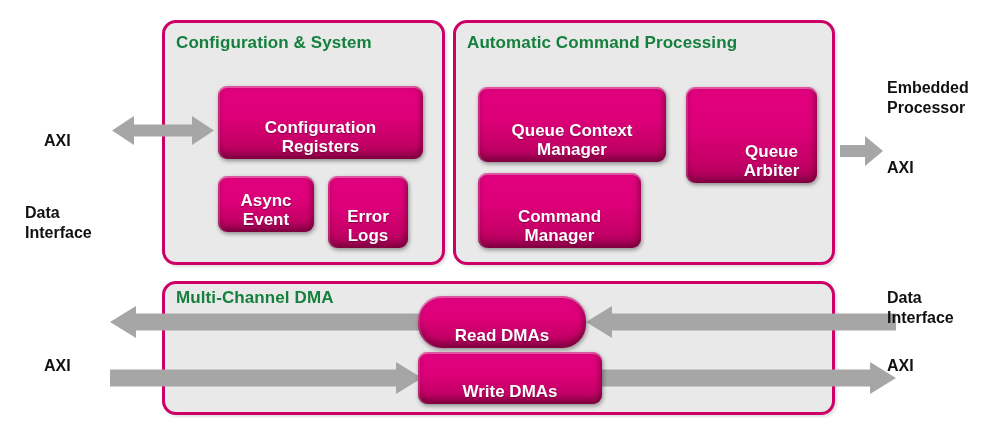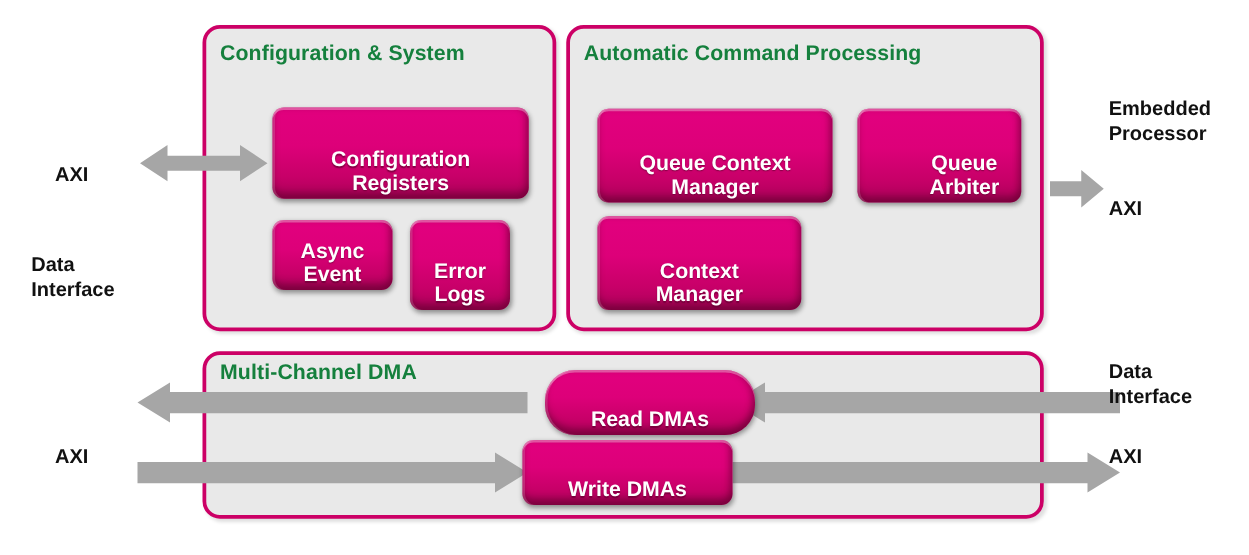--- a/index.html
+++ b/index.html
@@ -133,35 +133,35 @@
   <div class="block" style="left:328px;top:176px;width:80px;height:72px;">
     <span>Error
 Logs</span>
   </div>
 
   <div class="block" style="left:478px;top:87px;width:188px;height:75px;">
     <span>Queue Context
 Manager</span>
   </div>
 
-  <div class="block" style="left:686px;top:87px;width:131px;height:75px;padding-left:44px;">
+  <div class="block" style="left:686px;top:87px;width:131px;height:96px;padding-left:44px;">
     <span>Queue
 Arbiter</span>
   </div>
 
   <div class="block" style="left:478px;top:173px;width:163px;height:75px;">
-    <span>Context
+    <span>Command
 Manager</span>
   </div>
 
-  <div class="block" style="left:436px;top:296px;width:168px;height:52px;border-radius:24px;">
+  <div class="block" style="left:418px;top:296px;width:168px;height:52px;border-radius:24px;">
     <span>Read DMAs</span>
   </div>
 
-  <div class="block" style="left:418px;top:352px;width:168px;height:52px;">
+  <div class="block" style="left:418px;top:352px;width:184px;height:52px;">
     <span>Write DMAs</span>
   </div>
 
   <div class="caption" style="left:44px;top:113px;">AXI</div>
 
   <div class="caption" style="left:25px;top:185px;text-align:left;">Data
 Interface</div>
 
   <div class="caption" style="left:44px;top:338px;">AXI</div>
 

